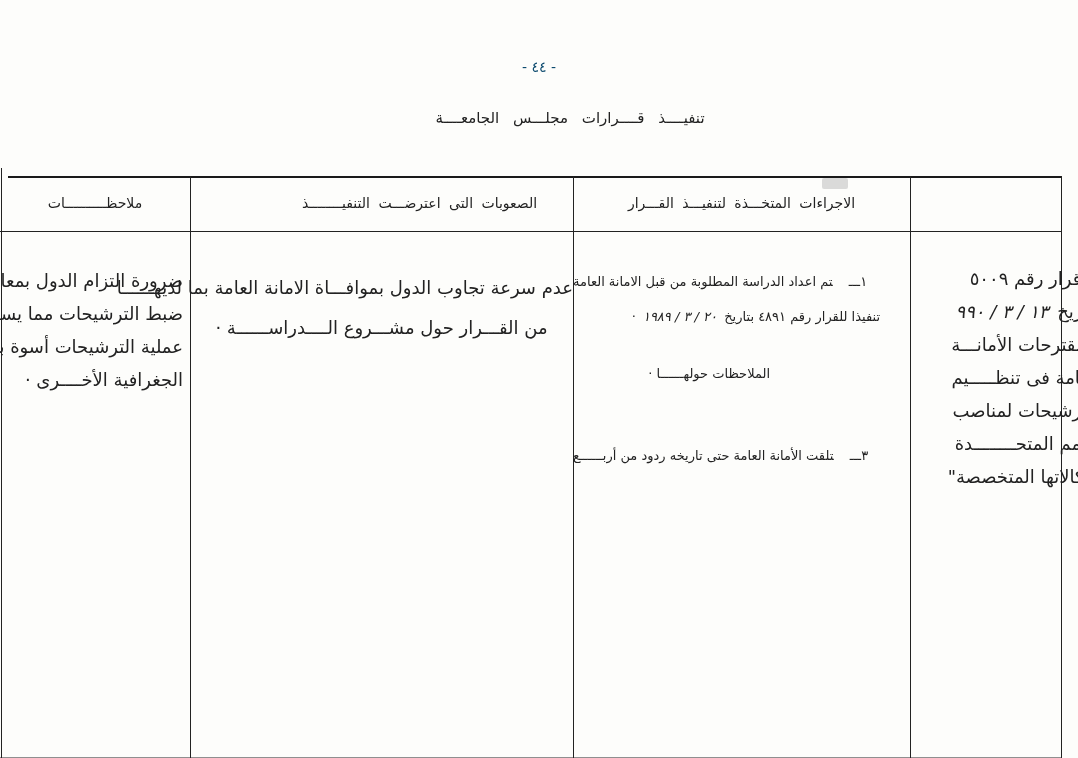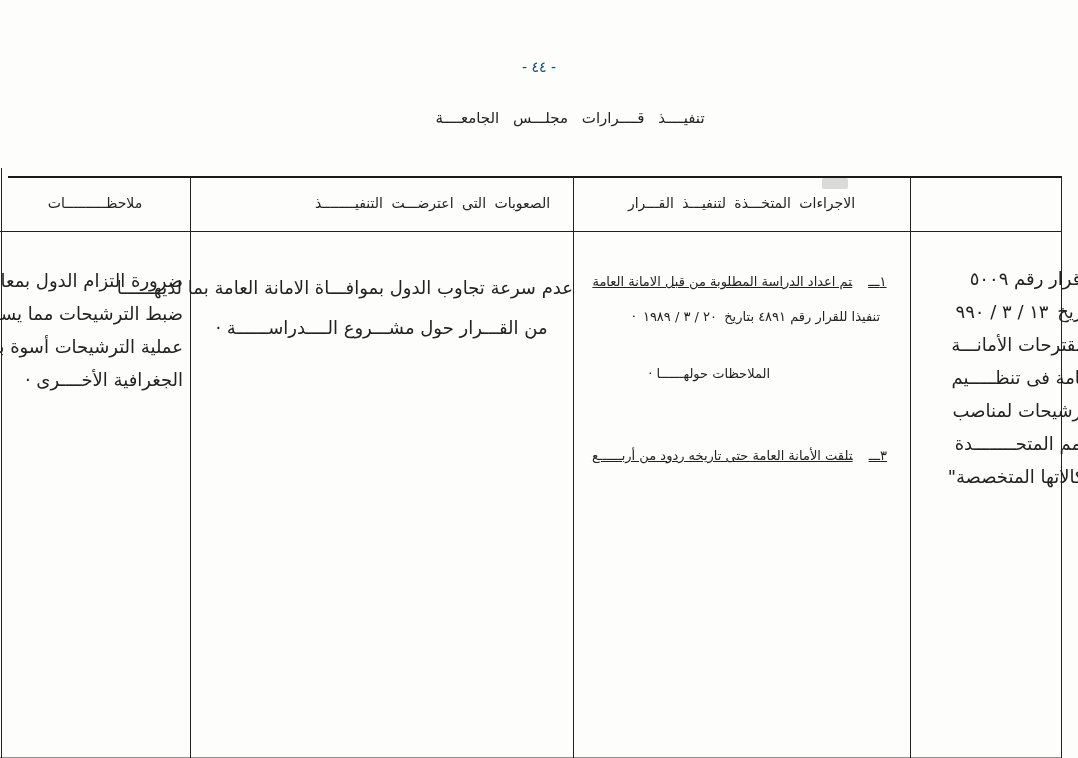--- a/index.html
+++ b/index.html
@@ -23,34 +23,34 @@
   .hline{position:absolute;height:1px;background:#222;}
   .hline.top{top:0;left:8px;right:0;height:2px;background:#1a1a1a;}
   .hline.headsep{top:55px;left:0;width:100%;}
   .hline.bottom{bottom:0;left:0;width:100%;background:#555;opacity:.65;}
   .cell{position:absolute;font-size:14px;color:#222;}
   .hcell{top:0;height:55px;display:flex;flex-direction:column;justify-content:center;
          text-align:center;word-spacing:4px;}
   .hcell .hl{line-height:21px;}
   .h-decision{left:910px;width:151px;}
   .h-actions{left:573px;width:337px;}
-  .h-difficulties{left:197px;width:383px;padding-left:44px;}
+  .h-difficulties{left:184px;width:383px;padding-left:44px;}
   .h-notes{left:0;width:190px;}
   .body-text{font-size:18px;line-height:33px;}
   .b-decision{left:910px;width:151px;top:86px;text-align:center;white-space:nowrap;margin-left:40px;}
   .b-actions{left:573px;width:337px;top:0;}
   .b-difficulties{left:190px;width:383px;top:92px;text-align:center;line-height:40px;white-space:nowrap;}
   .b-notes{left:0;width:189px;top:88px;}
   .b-notes .nline{white-space:nowrap;overflow:hidden;text-align:right;padding-left:2px;padding-right:6px;}
   .item{position:absolute;right:0;left:0;line-height:35px;font-size:13px;}
-  .item .l1{text-align:center;padding-right:4px;white-space:nowrap;text-decoration:underline;}
+  .item .l1{text-align:left;padding-right:4px;white-space:nowrap;}
   .item .marker{margin-left:16px;}
   .item1-l2{padding-right:30px;text-align:right;white-space:nowrap;}
   .item2-l2{padding-right:140px;text-align:right;white-space:nowrap;}
-  .dt{direction:ltr;unicode-bidi:bidi-override;display:inline-block;padding:0 3px;}
+  .dt{direction:ltr;unicode-bidi:bidi-override;display:inline-block;padding:0 3px;font-style:italic;}
   .smudge{position:absolute;left:822px;top:178px;width:26px;height:11px;
           background:#bdbdbd;opacity:.55;border-radius:2px;}
 </style>
 </head>
 <body>
 
 <div class="page-number">- ٤٤ -</div>
 <div class="doc-title">تنفيــــذ قــــرارات مجلـــس الجامعــــة</div>
 
 <div class="smudge"></div>

